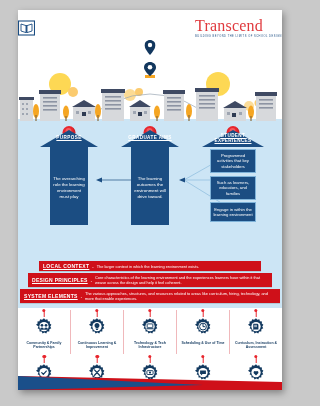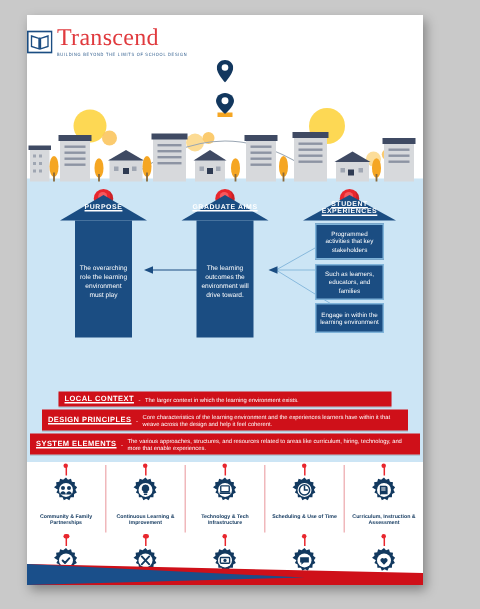--- a/index.html
+++ b/index.html
@@ -2,21 +2,21 @@
 <html><head>
 <meta charset="utf-8">
 <style>
   html,body{margin:0;padding:0;background:#c9c9c9;}
   body{width:300px;height:406px;overflow:hidden;font-family:"Liberation Sans",sans-serif;}
   .page{position:absolute;left:18px;top:10px;width:264px;height:380px;background:#fff;
         box-shadow:2px 3px 7px rgba(0,0,0,.35);overflow:hidden;}
 
   
   .header{position:relative;height:52px;background:#fff;}
-  .logo{position:absolute;left:0;right:0;top:8px;display:flex;justify-content:flex-start;align-items:flex-start;}
+  .logo{position:absolute;left:0;right:0;top:8px;display:flex;justify-content:space-between;align-items:flex-start;}
   .logo-mark{width:17px;height:16px;margin-right:3px;margin-top:2px;}
   .logo-text{display:flex;flex-direction:column;align-items:flex-start;}
   .logo-word{font-family:"Liberation Serif",serif;font-size:16px;color:#e03a3e;line-height:15px;letter-spacing:.2px;}
   .logo-tag{font-size:2.6px;color:#1b4d82;letter-spacing:.5px;margin-top:1.5px;transform:scaleY(1.2);}
   .pin-top{position:absolute;left:50%;top:30px;transform:translateX(-50%);}
 
   
   .scene{position:relative;height:68px;background:#fff;overflow:hidden;}
   .scene svg{position:absolute;left:0;top:0;}
 

